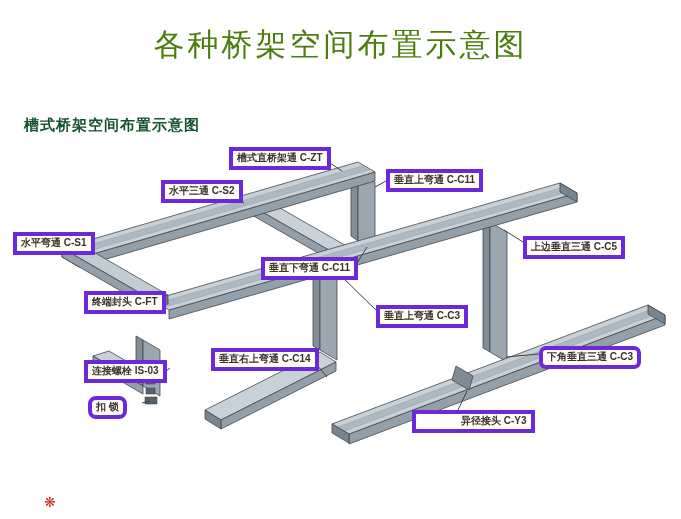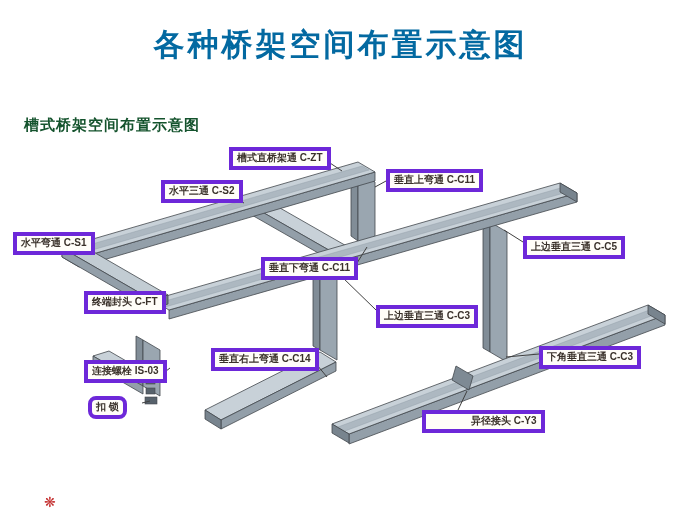--- a/index.html
+++ b/index.html
@@ -7,21 +7,21 @@
   body {
     width: 681px; height: 519px;
     position: relative;
     background: #ffffff;
     font-family: "Liberation Sans", "DejaVu Sans", sans-serif;
     overflow: hidden;
   }
   .title {
     position: absolute; left: 0; top: 24px; width: 681px;
     text-align: center;
-    font-size: 31px; font-weight: bold; color: #0369a1;
+    font-size: 31px; font-weight: normal; color: #4d7c0f;
     letter-spacing: 3px; margin: 0;
   }
   .subtitle {
     position: absolute; left: 24px; top: 116px;
     font-size: 15px; font-weight: bold; color: #14532d;
     letter-spacing: 1px; margin: 0;
   }
   svg.drawing { position: absolute; left: 0; top: 0; z-index: 1; }
   .callout {
     position: absolute; z-index: 3;
@@ -145,31 +145,31 @@
 <div class="callout" style="left:261px; top:257px;">
   <span>垂直下弯通 C-C11</span>
 </div>
 <div class="callout" style="left:523px; top:236px;">
   <span>上边垂直三通 C-C5</span>
 </div>
 <div class="callout" style="left:84px; top:291px;">
   <span>终端封头 C-FT</span>
 </div>
 <div class="callout" style="left:376px; top:305px;">
-  <span>上边垂直三通 C-C3</span>
+  <span>垂直上弯通 C-C3</span>
 </div>
 <div class="callout" style="left:84px; top:360px;">
   <span>连接螺栓 IS-03</span>
 </div>
 <div class="callout" style="left:211px; top:348px;">
   <span>垂直右上弯通 C-C14</span>
 </div>
-<div class="callout" style="left:539px; top:346px;">
+<div class="callout" style="left:539px; top:346px;border-radius:7px;">
   <span>下角垂直三通 C-C3</span>
 </div>
 <div class="callout" style="left:88px; top:396px;border-radius:8px;">
   <span>扣  锁</span>
 </div>
-<div class="callout" style="left:422px; top:410px;padding-left:45px;">
+<div class="callout" style="left:412px; top:410px;padding-left:45px;">
   <span>异径接头 C-Y3</span>
 </div>
 
 <div class="watermark">❋</div>
 
 </body></html>

